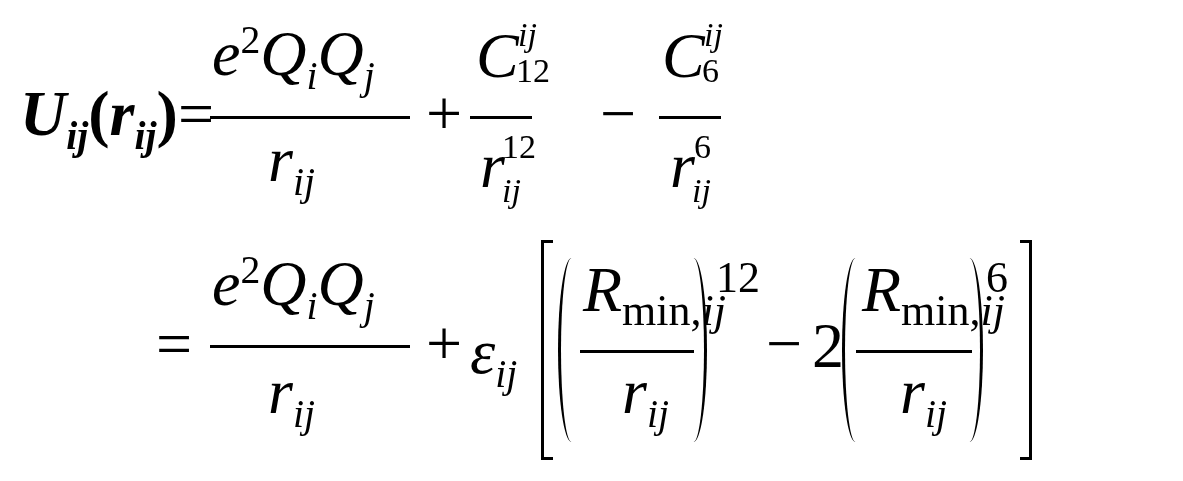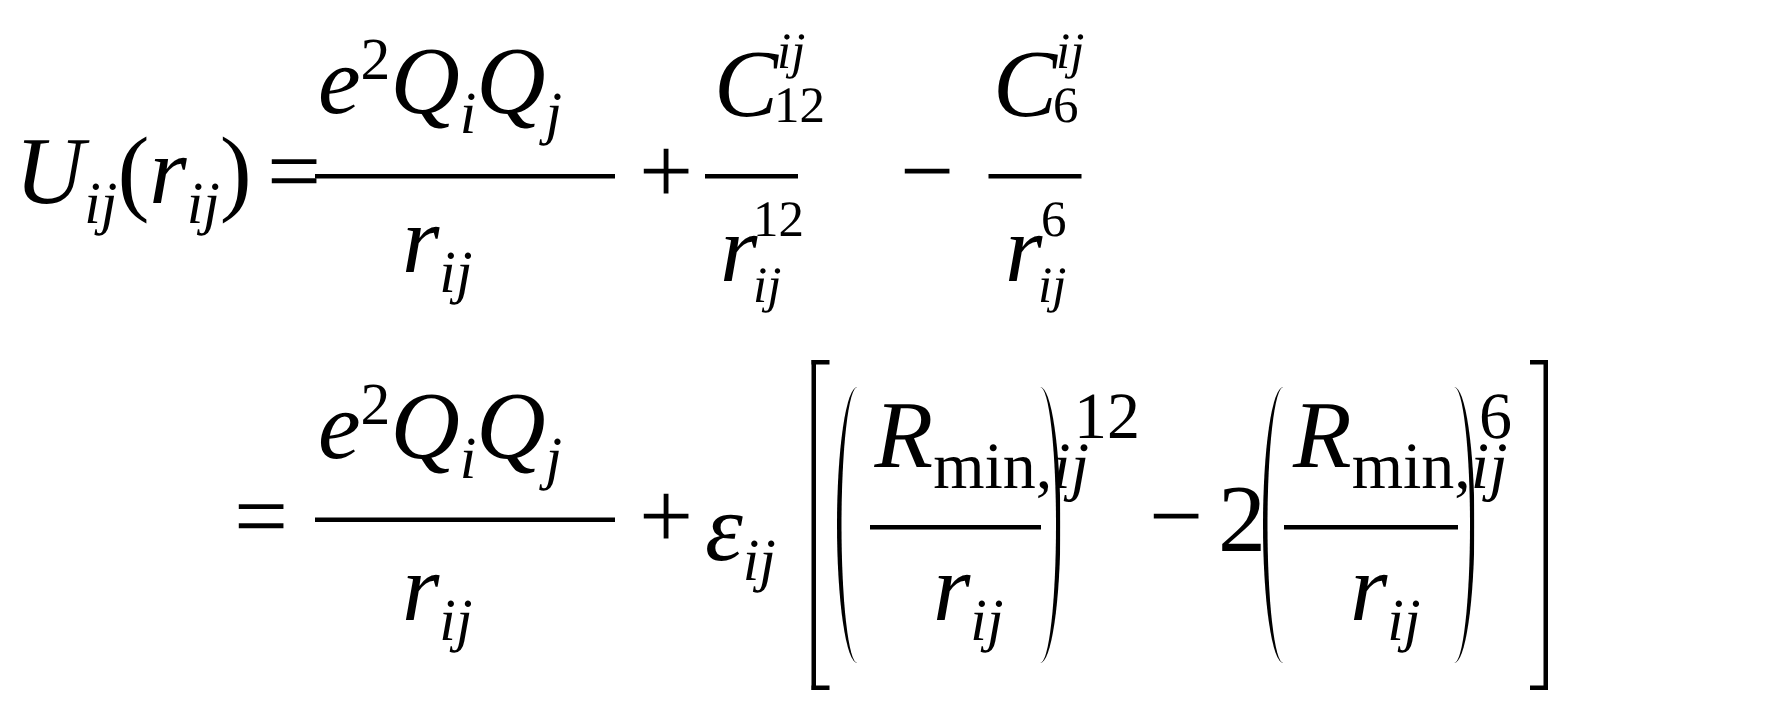--- a/index.html
+++ b/index.html
@@ -12,21 +12,21 @@
   .sm { font-size:34px; line-height:1; }
   .bar { position:absolute; height:3px; background:#000; }
   sub, sup { font-size:0.62em; line-height:0; }
   .brk { position:absolute; border:3px solid #000; }
 </style>
 </head>
 <body>
 
 <div>
 
-  <div class="abs big" style="left:10px; top:82px;">
+  <div class="abs big" style="left:20px; top:82px;font-weight:bold;">
     <span class="it">U</span><sub class="it">ij</sub><span>(</span><span class="it">r</span><sub class="it">ij</sub><span>)</span>
   </div>
   <div class="abs big" style="left:178px; top:82px;">=</div>
 
   <div class="abs big" style="left:212px; top:22px;">
     <span class="it">e</span><sup>2</sup><span class="it">Q</span><sub class="it">i</sub><span class="it">Q</span><sub class="it">j</sub>
   </div>
   <div class="bar" style="left:210px; top:116px; width:200px;"></div>
   <div class="abs big" style="left:268px; top:128px;">
     <span class="it">r</span><sub class="it">ij</sub>

